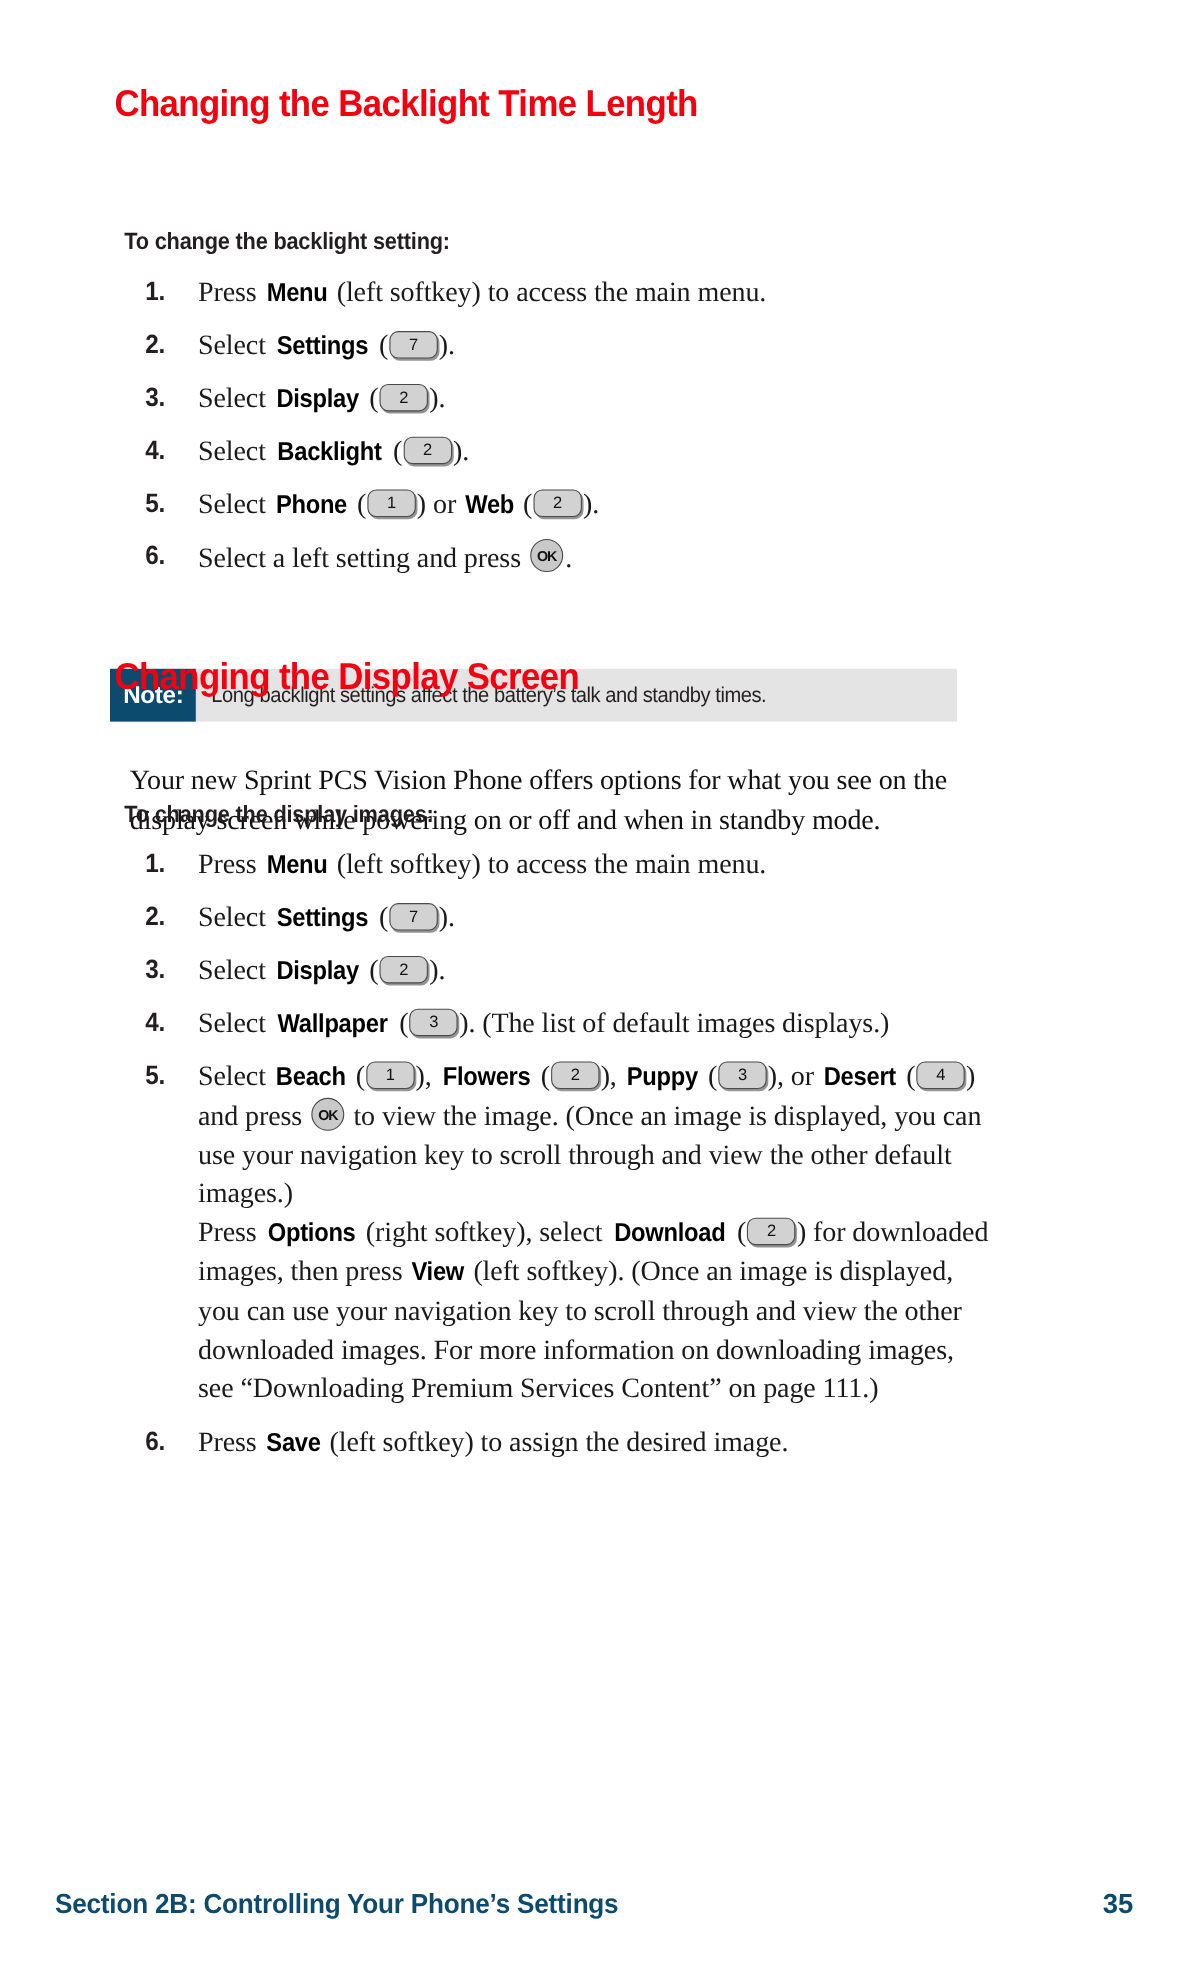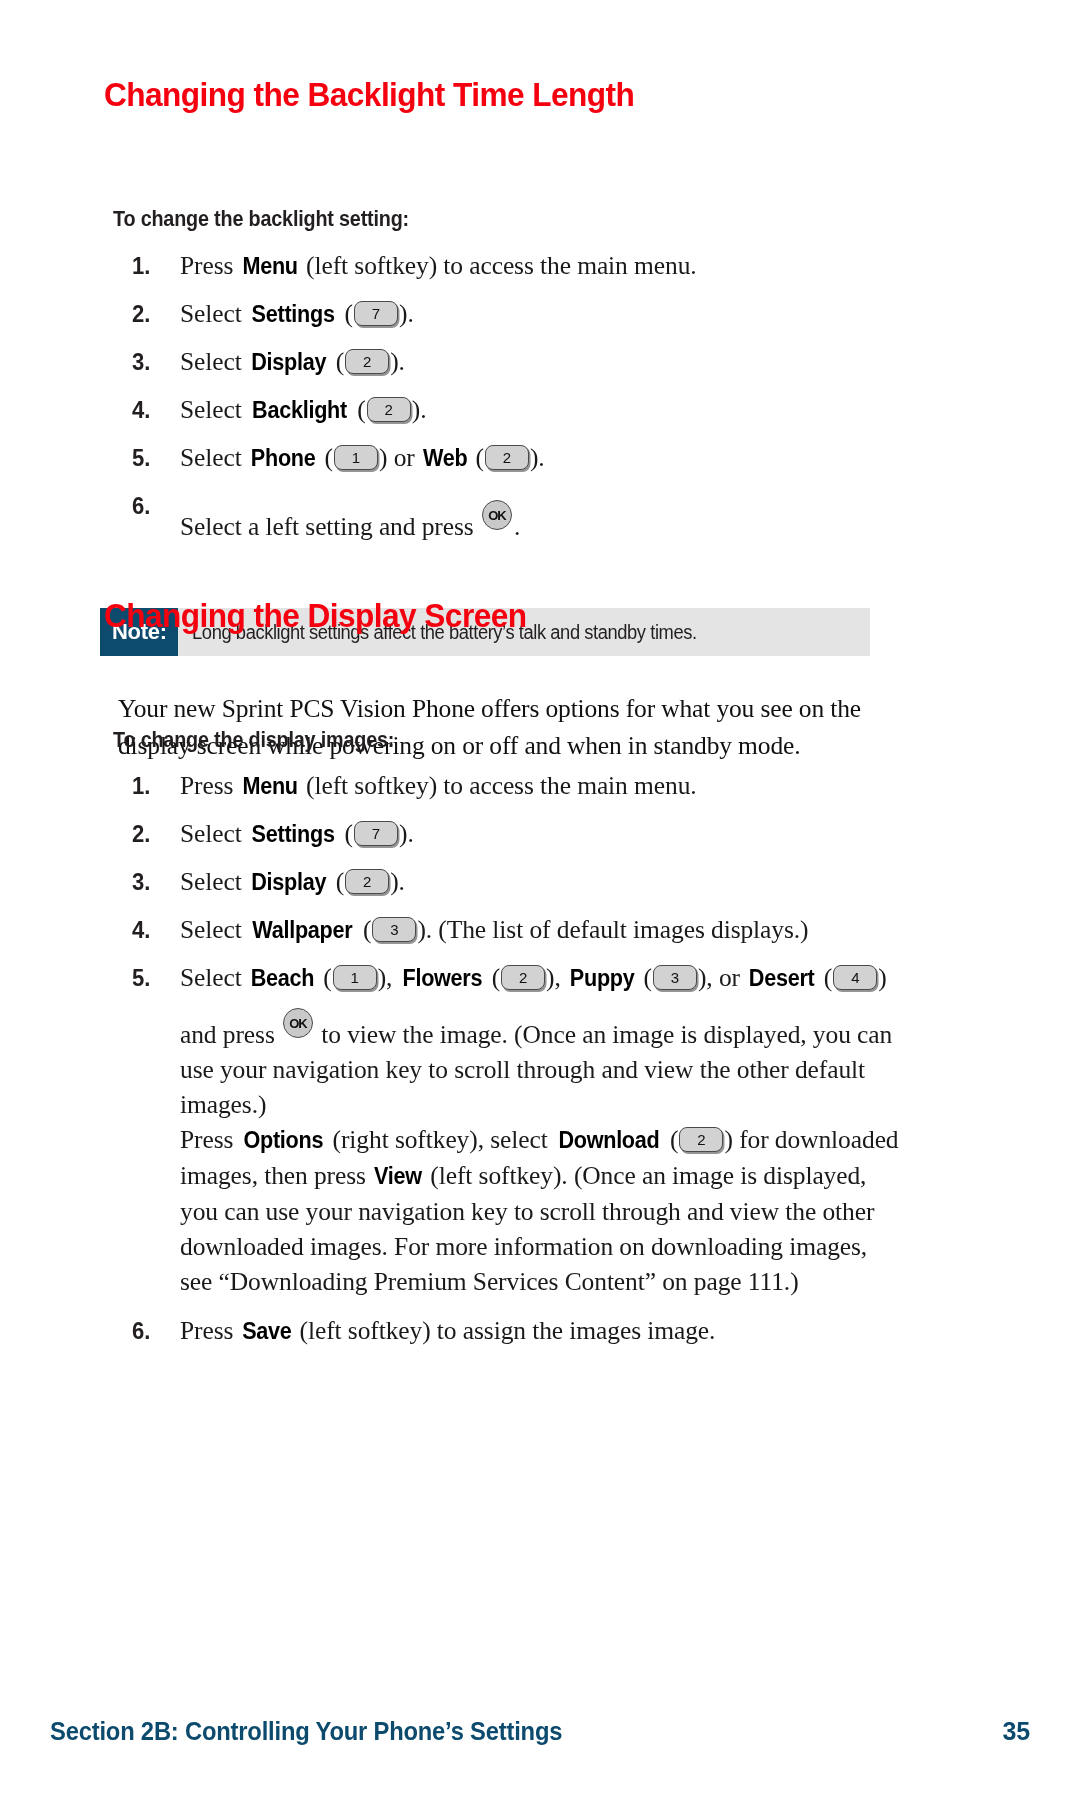--- a/index.html
+++ b/index.html
@@ -136,21 +136,21 @@
     line-height: 1;
   }
 
   
   .okbtn {
     display: inline-block;
     position: relative;
     width: 30px;
     height: 30px;
     vertical-align: -7px;
-    margin: 12px 2px;
+    margin: 2px 2px;
   }
   .okbtn .disc {
     position: absolute;
     inset: 0;
     border-radius: 50%;
     background: #c9c9c9;
     border: 1.8px solid #4a4a4a;
   }
   .okbtn .glyph {
     position: absolute;
@@ -311,21 +311,21 @@
       <span class="num">5.</span>
       <span>Select </span><b class="ui">Beach</b> (<span class="keycap"><span class="cap"></span><span class="glyph">1</span></span><span>), </span><b class="ui">Flowers</b> (<span class="keycap"><span class="cap"></span><span class="glyph">2</span></span><span>), </span><b class="ui">Puppy</b> (<span class="keycap"><span class="cap"></span><span class="glyph">3</span></span><span>), or </span><b class="ui">Desert</b> (<span class="keycap"><span class="cap"></span><span class="glyph">4</span></span><span>)</span>
       <span class="cont"><span>and press </span><span class="okbtn"><span class="disc"></span><span class="glyph">OK</span></span><span> to view the image. (Once an image is displayed, you can use your navigation key to scroll through and view the other default images.)</span></span>
 
 
       <div class="cont"><span>Press </span><b class="ui">Options</b><span> (right softkey), select </span><b class="ui">Download</b> (<span class="keycap"><span class="cap"></span><span class="glyph">2</span></span><span>) for downloaded images, then press </span><b class="ui">View</b><span> (left softkey). (Once an image is displayed, you can use your navigation key to scroll through and view the other downloaded images. For more information on downloading images, see “Downloading Premium Services Content” on page 111.)</span></div>
     </li>
 
     <li style="margin-top:14px;">
       <span class="num">6.</span>
-      <span>Press </span><b class="ui">Save</b><span> (left softkey) to assign the images image.</span>
+      <span>Press </span><b class="ui">Save</b><span> (left softkey) to assign the desired image.</span>
     </li>
 
   </ol>
 
   <div id="footer">
     <span class="foot-left">Section 2B: Controlling Your Phone’s Settings</span>
     <span>35</span>
   </div>
 
 </div>

